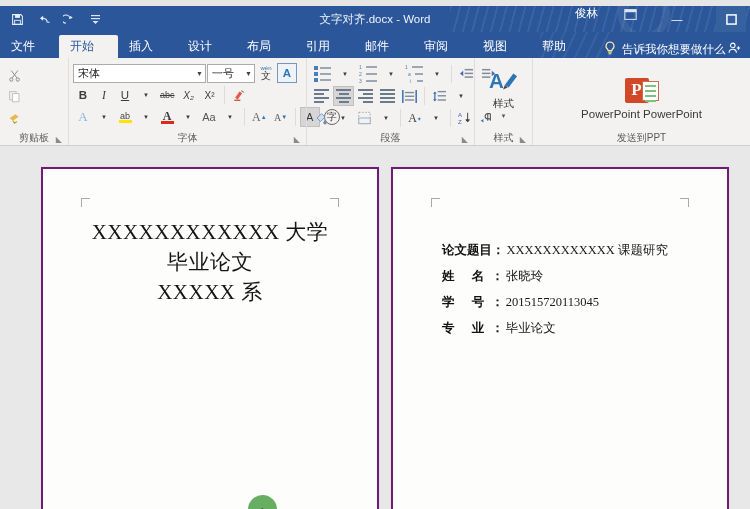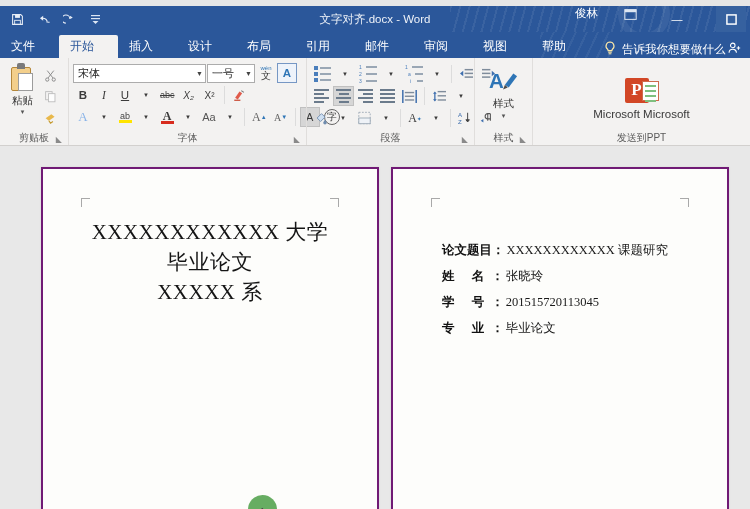--- a/index.html
+++ b/index.html
@@ -316,29 +316,20 @@
           <path d="M1.8 13.5c0-2.5 1.9-4 4.2-4s4.2 1.5 4.2 4" fill="none" stroke="#ffffff" stroke-width="1.2"></path>
           <path d="M12.5 6v4M10.5 8h4" stroke="#ffffff" stroke-width="1.2"></path>
         </svg>
     </div>
   </div>
 
   <div class="ribbon">
 
     <div class="group g-clip">
       <div class="gbody">
-        <div class="paste-col">
-          <div class="paste-ico">
-            <div class="clipboard-shape"></div>
-            <div class="clipboard-clip"></div>
-            <div class="clipboard-page"></div>
-          </div>
-          <div class="paste-lbl">粘贴</div>
-          <div class="caret-sm">▾</div>
-        </div>
         <div class="clip-col">
           <div class="mini-btn">
             <svg width="13" height="13" viewBox="0 0 16 16">
                 <path d="M4 2l7 9M12 2L5 11" stroke="#8c8c8c" stroke-width="1.2" fill="none"></path>
                 <circle cx="4" cy="13" r="2" fill="none" stroke="#8c8c8c" stroke-width="1.2"></circle>
                 <circle cx="12" cy="13" r="2" fill="none" stroke="#8c8c8c" stroke-width="1.2"></circle>
               </svg>
           </div>
           <div class="mini-btn">
             <svg width="13" height="13" viewBox="0 0 16 16">
@@ -675,21 +666,21 @@
         <div class="pptbtn">
           <div class="ppt-ico">
             <div class="ppt-sq">P</div>
             <div class="ppt-page">
                 <i></i>
                 <i></i>
                 <i></i>
                 <i></i>
               </div>
           </div>
-          <div class="ppt-lbl">Microsoft Microsoft</div>
+          <div class="ppt-lbl">PowerPoint PowerPoint</div>
         </div>
       </div>
       <div class="glabel">
         <span>发送到PPT</span>
       </div>
     </div>
   </div>
 
   <div class="docarea">
 

